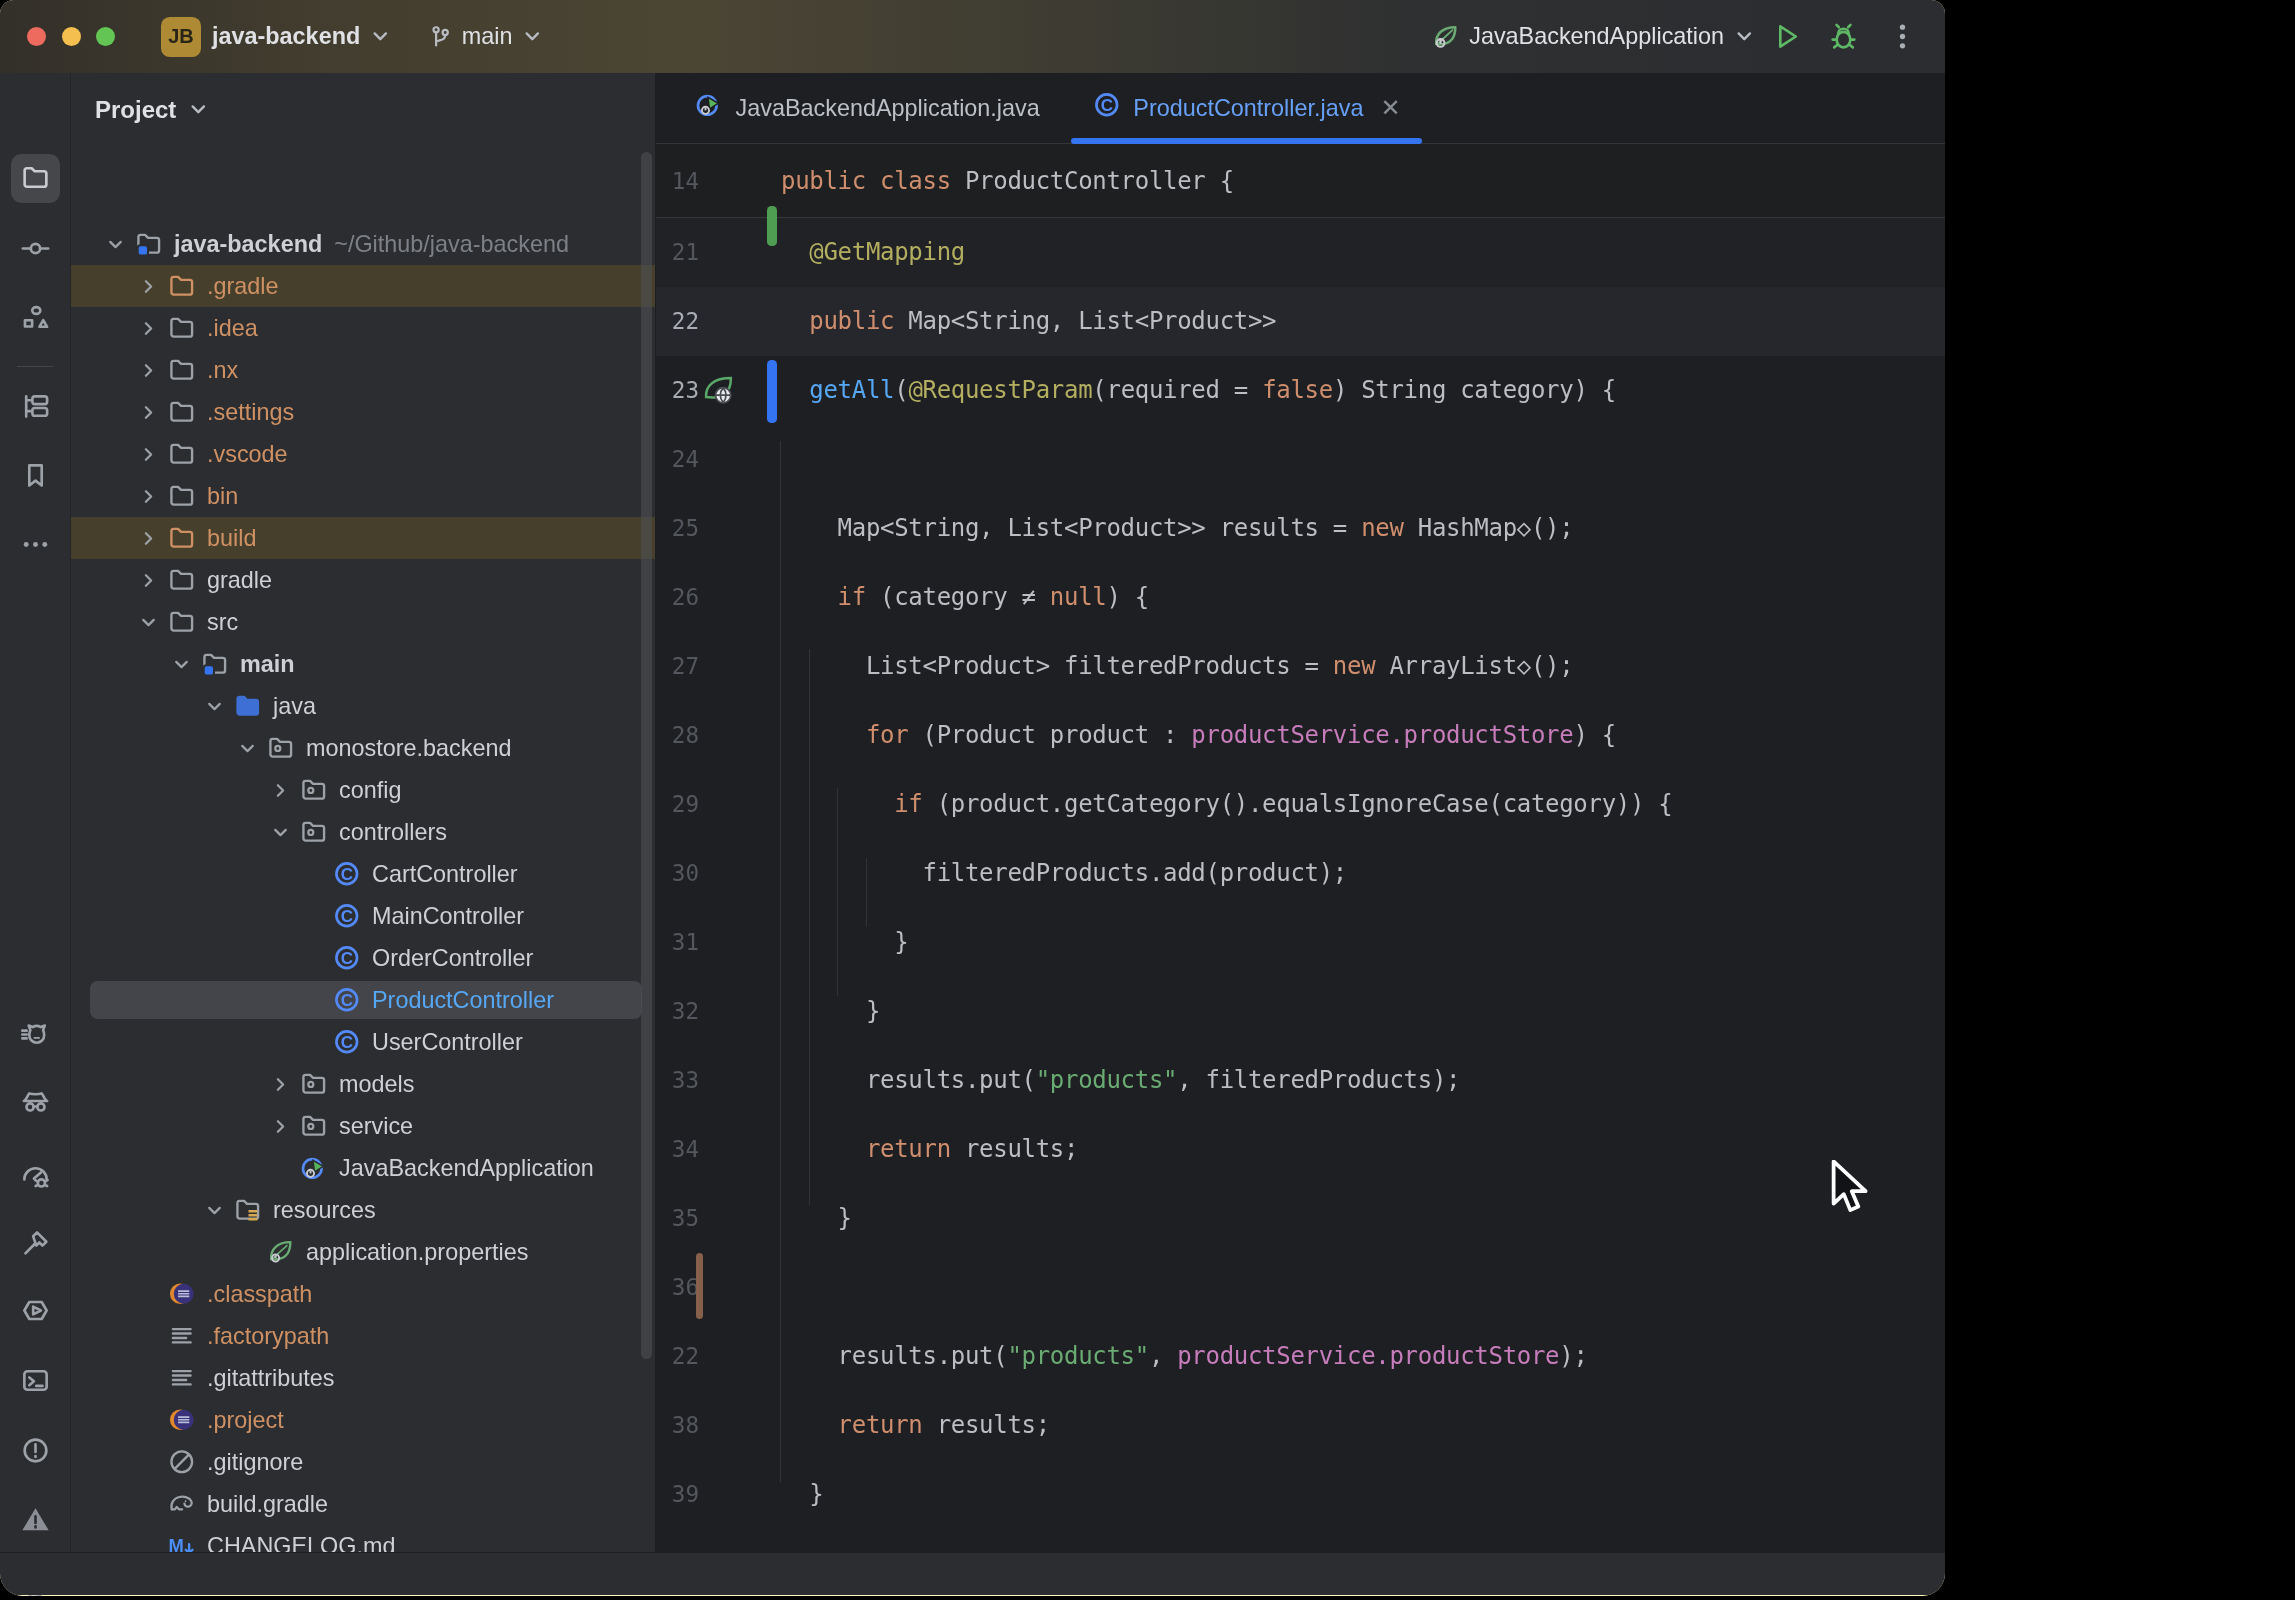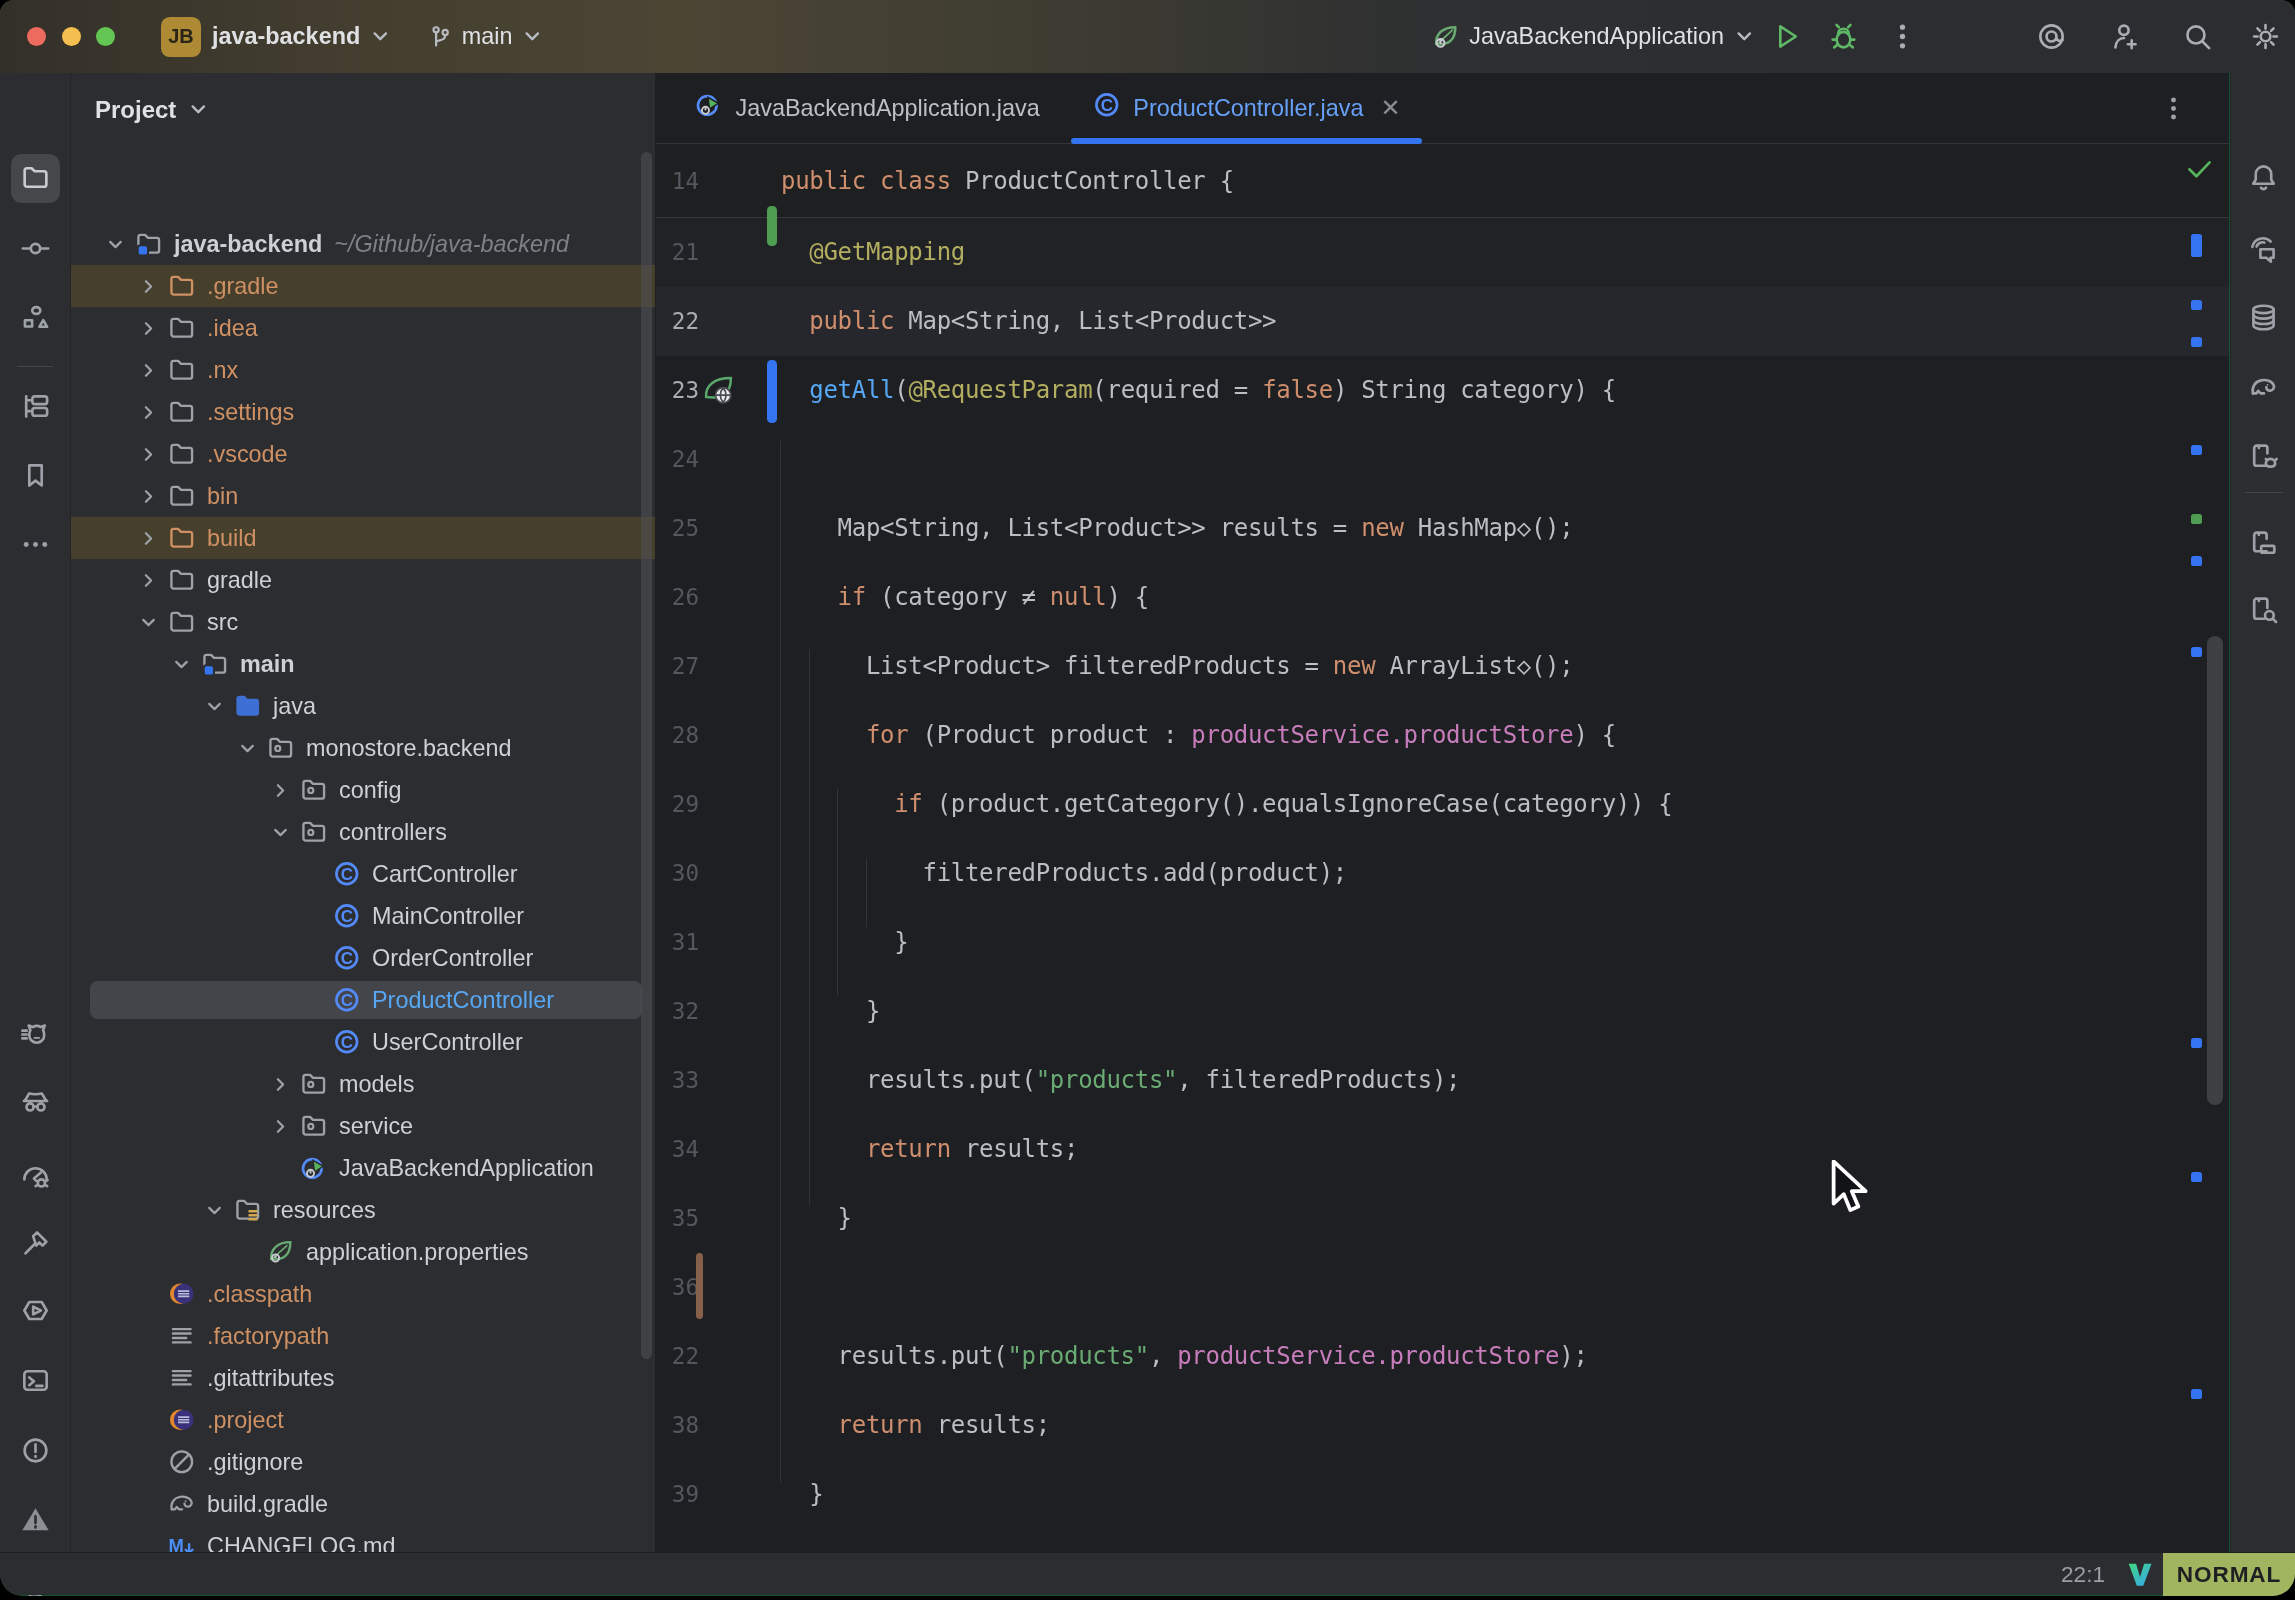--- a/index.html
+++ b/index.html
@@ -1,20 +1,20 @@
 <!DOCTYPE html>
 <html style="font-size:14px"><head>
 <meta charset="utf-8">
 <style>
   * { margin:0; padding:0; box-sizing:border-box; }
   html,body { background:#000; width:2295px; height:1601px; overflow:hidden; }
   body { font-family:"Liberation Sans", sans-serif; }
 
-  .window { position:absolute; left:0; top:0; width:2295px; height:1596px;
-            background:#14532d; border-radius:14px 14px 22.6px 22.6px; overflow:hidden; }
+  .window { position:absolute; left:0; top:0; width:1945px; height:1596px;
+            background:#fef9c3; border-radius:14px 14px 22.6px 22.6px; overflow:hidden; }
 
   
   .titlebar { position:absolute; left:0; top:0; width:2295px; height:73px;
     background:linear-gradient(90deg,#33302a 0%,#423d2e 14%,#4b4534 30%,#3e3c32 46%,#2e3031 62%,#2b2d30 78%,#2b2d30 100%); }
   .traffic { position:absolute; top:27px; width:19px; height:19px; border-radius:50%; }
   .tl-red{ left:27px; background:#ed6a5f; } .tl-yellow{ left:62px; background:#f5bf4f; } .tl-green{ left:96px; background:#62c554; }
   .jb-badge { position:absolute; left:161px; top:16.5px; width:40px; height:40px; border-radius:8.7px;
     background:#ad8a33; color:#2a2617; font-weight:bold; font-size:20px; display:flex; align-items:center; justify-content:center; }
   .tb-text { position:absolute; top:0; height:73px; display:flex; align-items:center; gap:8.7px;
     color:#dfe1e5; font-size:23.4px; }
@@ -33,21 +33,21 @@
 
   
   .panel { position:absolute; left:71px; top:73px; width:585px; height:1479px; background:#2b2d30; border-right:0.9px solid #1e1f22; overflow:hidden; }
   .panel-header { position:absolute; left:24px; top:0; height:73px; display:flex; align-items:center; gap:10.4px;
       color:#dfe1e5; font-size:24px; font-weight:700; }
   .tree { position:absolute; left:0; top:150px; width:585px; }
   .trow { position:relative; height:42px; font-size:23.4px; color:#ced0d6; cursor:default; }
   .trow .chev { position:absolute; top:0; height:42px; width:26px; display:flex; align-items:center; color:#9da1a8; }
   .trow .ticon { position:absolute; top:6px; width:29.5px; height:29.5px; }
   .trow .tlabel { position:absolute; top:0; height:42px; display:flex; align-items:center; white-space:nowrap; }
-  .trow .tsuffix { color:#7d8187; margin-left:12px; font-weight:400;font-style:italic; }
+  .trow .tsuffix { color:#7d8187; margin-left:12px; font-weight:400; }
   .trow.excluded::before { content:""; position:absolute; left:0; right:0; top:0; bottom:0; background:#463f2b; }
   .trow.selected::before { content:""; position:absolute; left:19px; right:14px; top:1.7px; bottom:1.7px; border-radius:7.8px; background:#43454a; }
   .t-orange { color:#cf9164; } .t-blue { color:#56a8f5; } .t-bold { font-weight:700; }
   .tree-scroll { position:absolute; right:3.5px; top:79px; width:10.4px; height:1207px; border-radius:5.2px; background:#505257; opacity:.55; }
 
   
   .editor { position:absolute; left:656px; top:73px; width:1573px; height:1479px; background:#1e1f22; overflow:hidden; }
   .tabs { position:absolute; left:0; top:0; width:100%; height:71px; border-bottom:0.9px solid #323438; display:flex; align-items:stretch; padding-left:12px; }
   .tab { position:relative; display:flex; align-items:center; gap:12px; padding:0 26px; font-size:23.4px; color:#bcc0c7; }
   .tab .close { color:#878b92; font-size:24px; margin-left:5.2px; }

